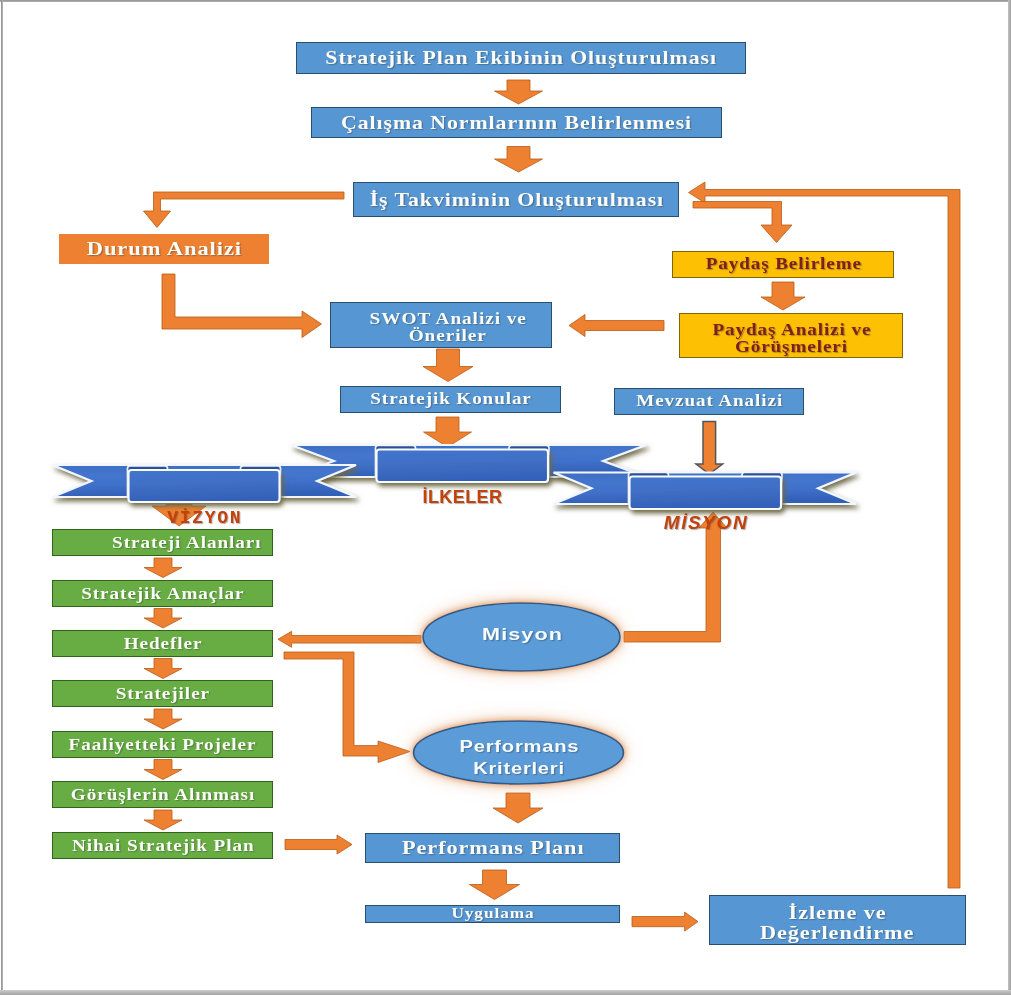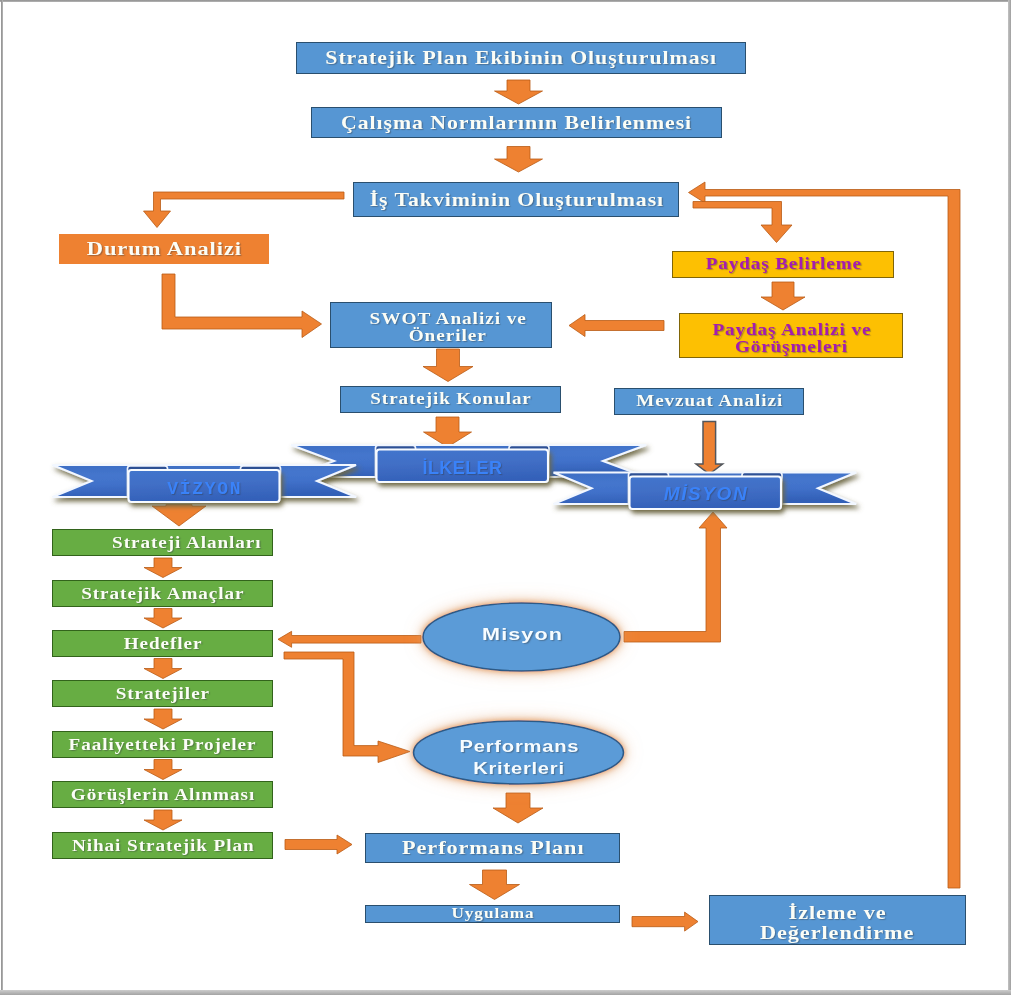--- a/index.html
+++ b/index.html
@@ -28,24 +28,24 @@
 
   .nodebox{position:absolute;box-sizing:border-box;display:flex;
            align-items:center;justify-content:center;text-align:center;
            color:#fbfdf6;font-weight:bold;line-height:1.02;
            font-family:"Liberation Serif",serif;white-space:pre-line;
            letter-spacing:0.8px;text-indent:0.8px;}
   .nodebox > span{display:block;transform:scaleX(1.15);}
   .blue{background:#5796d2;border:1.6px solid #2b4f6d;}
   .orange{background:#ec8133;border:0px solid transparent;}
   .green{background:#68ad45;border:1.6px solid #33631c;}
-  .yellow{background:#fcc006;border:1.6px solid #7f6509;color:#a21caf;}
+  .yellow{background:#fcc006;border:1.6px solid #7f6509;color:#7f1d1d;}
   .ribtext{position:absolute;display:flex;align-items:center;justify-content:center;
-           text-align:center;color:#3b82f6;font-weight:bold;
-           font-family:"Liberation Sans",sans-serif;letter-spacing:0.5px;}
+           text-align:center;color:#c2410c;font-weight:bold;
+           font-family:"Liberation Sans",sans-serif;letter-spacing:0.5px;margin-top:29px;}
   .ellipsetext{position:absolute;display:flex;align-items:center;justify-content:center;
            text-align:center;color:#f6fcff;font-weight:bold;line-height:1.35;
            font-family:"Liberation Sans",sans-serif;white-space:pre-line;}
   .tshadow{text-shadow:1px 1px 1px rgba(55,58,62,0.40);}
 </style>
 </head>
 <body>
 
 <div id="page">
   <div id="frame-inner"></div>

